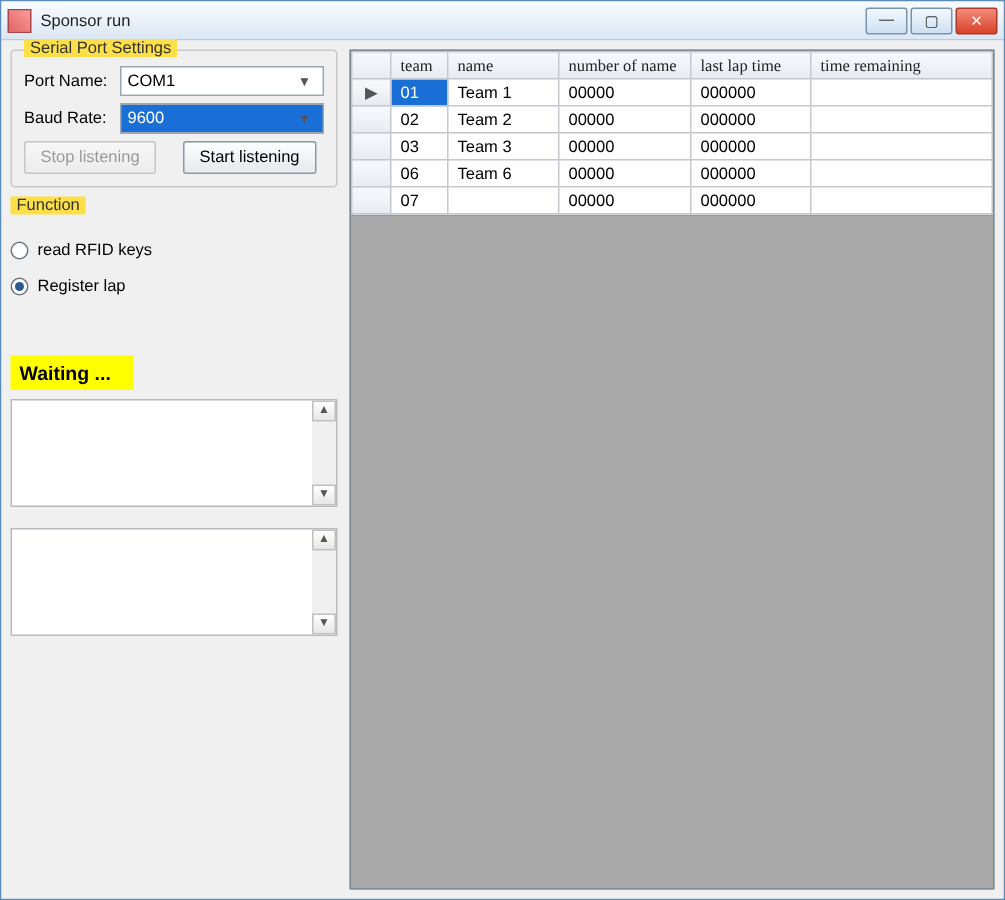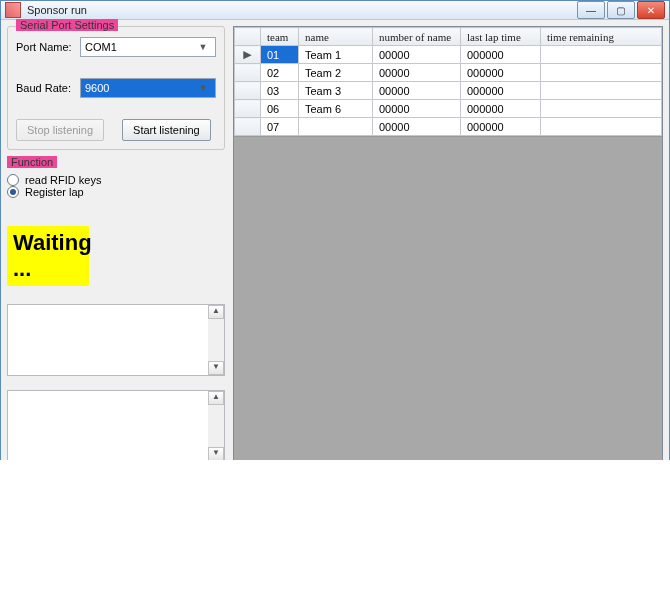--- a/index.html
+++ b/index.html
@@ -5,21 +5,21 @@
   * { box-sizing: border-box; }
   body {
     margin: 0;
     font-family: "Segoe UI", Tahoma, sans-serif;
     font-size: 11px;
     background: #fff;
     overflow: hidden;
   }
   .window {
     width: 670px;
-    height: 460px;
+    height: 600px;
     border: 1px solid #5b8bb9;
     background: linear-gradient(#f1f5fa, #e8eef6);
     display: flex;
     flex-direction: column;
   }
   .titlebar {
     height: 26px;
     background: linear-gradient(#f8fbff, #dbe7f4);
     border-bottom: 1px solid #b9c9dc;
     display: flex;
@@ -64,29 +64,29 @@
     border: 1px solid #c8c8c8;
     border-radius: 3px;
     padding: 10px 8px 8px 8px;
     margin-bottom: 14px;
     position: relative;
     background: #f0f0f0;
   }
   .groupbox .legend {
     position: absolute;
     top: -8px; left: 8px;
-    background: #ec4899;
+    background: #fde047;
     padding: 0 4px;
     font-size: 11px;
     color: #333;
   }
   .form-row {
     display:flex;
     align-items:center;
-    margin-bottom: 21px;
+    margin-bottom: 5px;
   }
   .form-row label { width: 64px; }
   .combo {
     flex:1;
     height: 20px;
     border: 1px solid #9aa6b3;
     background: #fff;
     display:flex;
     align-items:center;
     padding: 0 4px;
@@ -113,40 +113,40 @@
   }
   .btn.disabled {
     color:#9a9a9a;
     background: linear-gradient(#f6f6f6,#ececec);
     border-color:#c6c6c6;
     cursor:default;
   }
   .btn-row { display:flex; gap:18px; }
   .radio-row {
     display:flex; align-items:center; gap:6px;
-    margin: 0 0;
+    margin: 12px 0;
     cursor:pointer;
   }
   .radio {
     width:12px;height:12px;border-radius:50%;
     border:1px solid #6b7785;background:#fff;
     display:flex;align-items:center;justify-content:center;
   }
   .radio.checked::after {
     content:""; width:6px;height:6px;border-radius:50%;
     background:#2b5b92;
   }
   .waiting {
     background:#ffff00;
-    font-size:22px;
+    font-size:13px;
     font-weight:600;
     color:#000;
     padding:4px 6px;
     width:82px;
-    margin: 6px 0 18px 0;
+    margin: 6px 0 6px 0;
   }
   .textarea {
     width:100%;
     height:72px;
     border:1px solid #b6b9bd;
     background:#fff;
     margin-bottom:14px;
     position:relative;
   }
   .textarea .scroll {

